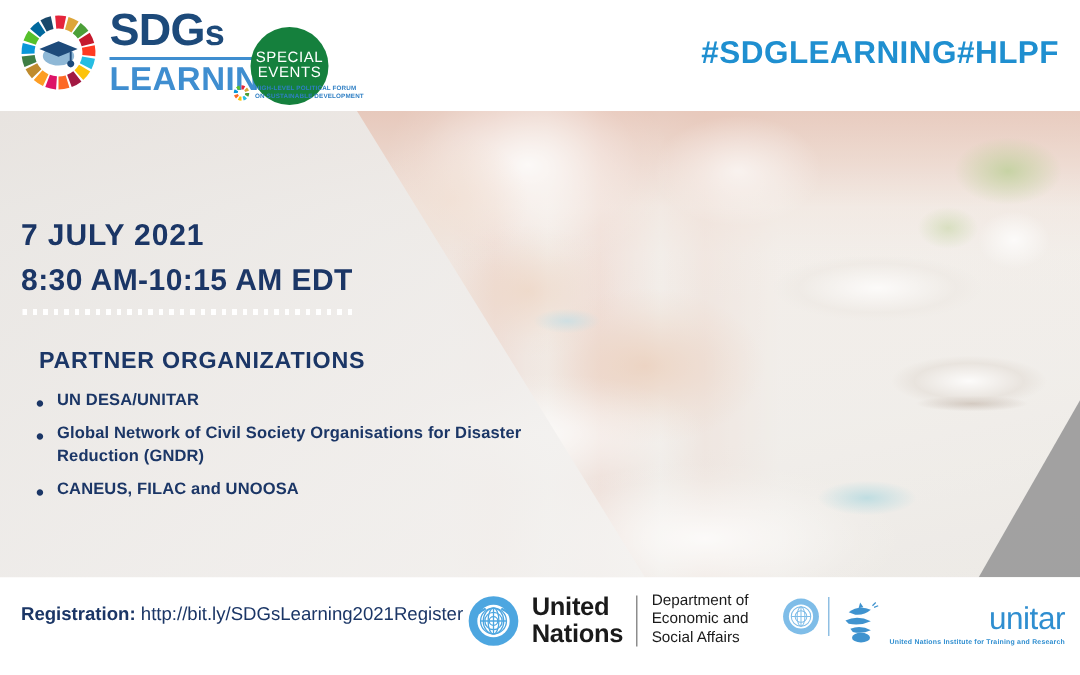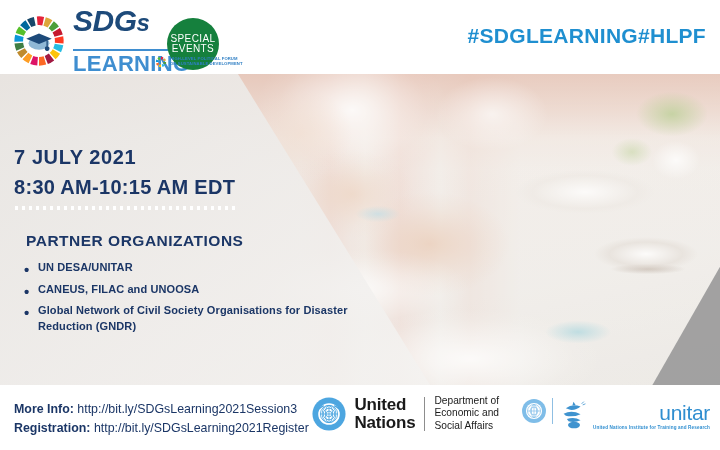--- a/index.html
+++ b/index.html
@@ -42,22 +42,21 @@
   .sdgs-text {
     display: flex;
     flex-direction: column;
     line-height: 1;
   }
   .sdgs-word {
     font-size: 30px;
     font-weight: bold;
     color: #1d4a7a;
     letter-spacing: -0.5px;
-    padding-bottom: 12px;
-    font-style: italic;
+    padding-bottom: 1px;
   }
   .sdgs-word .lower { font-size: 24px; }
   .sdgs-rule {
     height: 2px;
     background: #3f8ed0;
     margin: 1px 0 2px 0;
   }
   .learning-word {
     font-size: 22px;
     font-weight: bold;
@@ -374,22 +373,22 @@
     <div class="gray-wedge"></div>
     <div class="light-panel-3"></div>
 
     <div class="left-col">
       <div class="date-line">7 JULY 2021</div>
       <div class="time-line">8:30 AM-10:15 AM EDT</div>
       <div class="dotted-divider"></div>
       <div class="partners-title">PARTNER ORGANIZATIONS</div>
       <ul class="partners-list">
         <li>UN DESA/UNITAR</li>
+        <li>Global Network of Civil Society Organisations for Disaster Reduction (GNDR)</li>
         <li>CANEUS, FILAC and UNOOSA</li>
-        <li>Global Network of Civil Society Organisations for Disaster Reduction (GNDR)</li>
       </ul>
     </div>
 
   </div>
 
   <div class="header-band">
 
     <div class="sdg-logo-wrap">
       <svg class="sdg-wheel" viewBox="0 0 100 100">
         <g transform="translate(50,50)">
@@ -453,24 +452,20 @@
 
     <div class="hashtags">
       <span>#SDGLEARNING</span>
       <span>#HLPF</span>
     </div>
   </div>
 
   <div class="footer-band">
     <div class="footer-links">
       <div>
-        <span class="lbl">More Info:</span>
-        <span class="url">http://bit.ly/SDGsLearning2021Session3</span>
-      </div>
-      <div>
         <span class="lbl">Registration:</span>
         <span class="url">http://bit.ly/SDGsLearning2021Register</span>
       </div>
     </div>
 
     <div class="footer-logos">
       <div class="undesa-logo">
         <svg class="un-emblem" viewBox="0 0 100 100">
           <circle cx="50" cy="50" r="46" fill="#4da6e0"></circle>
           <circle cx="50" cy="50" r="30" fill="#ffffff"></circle>

